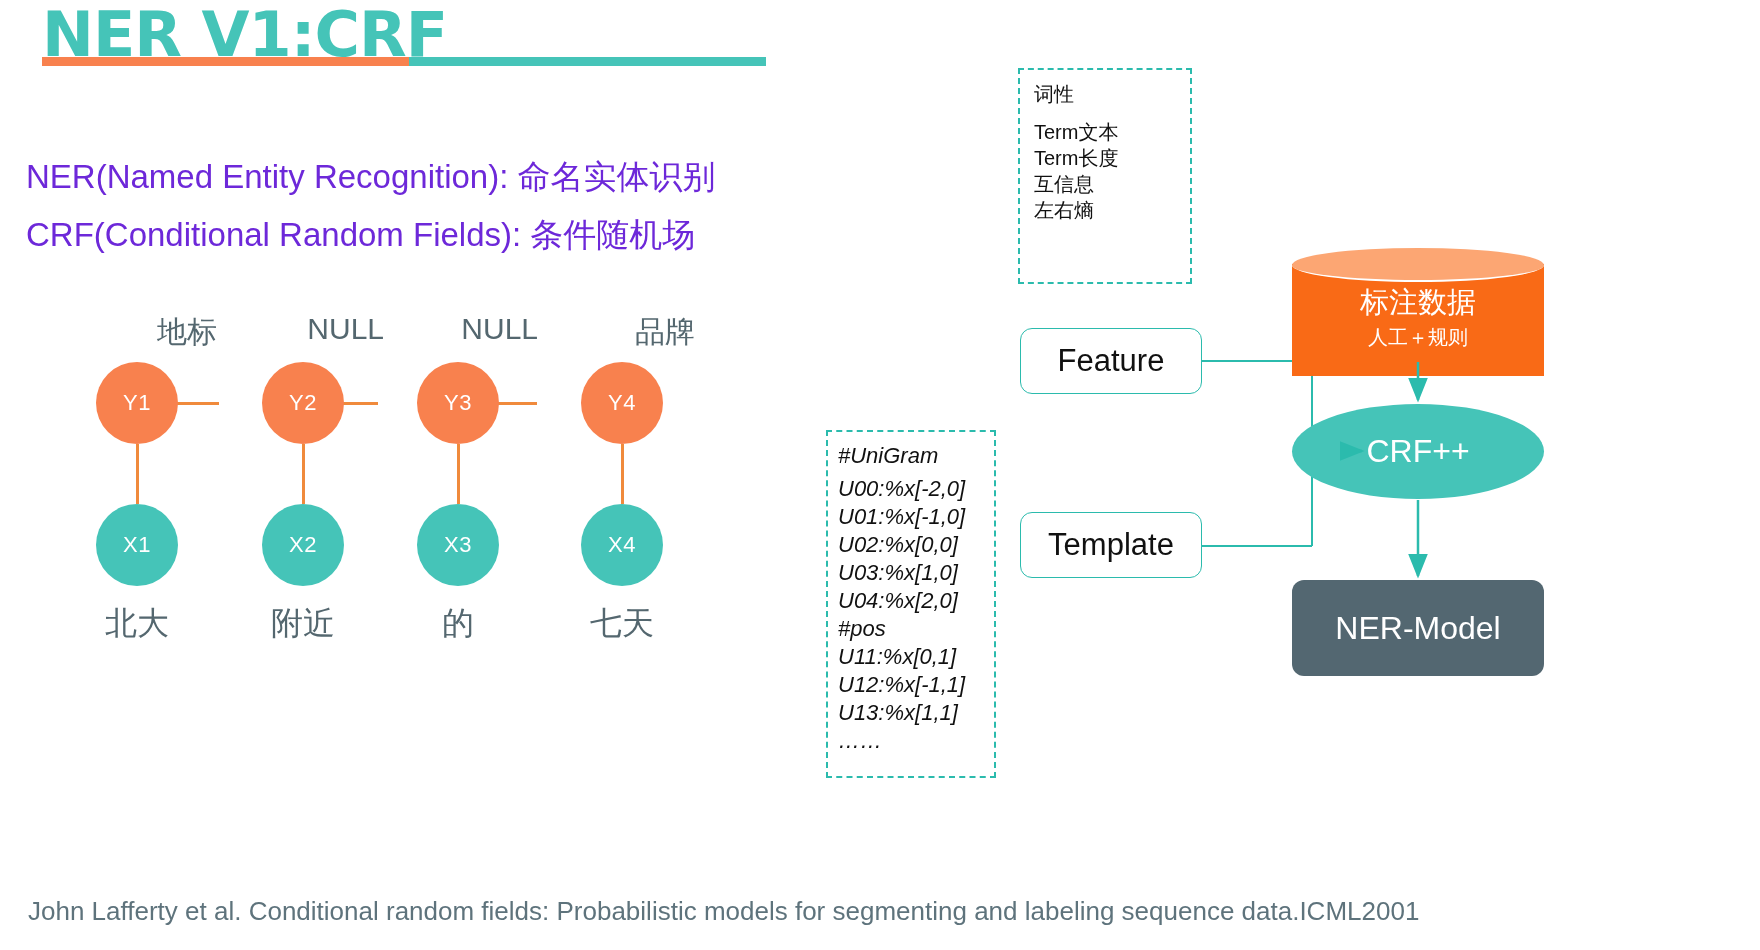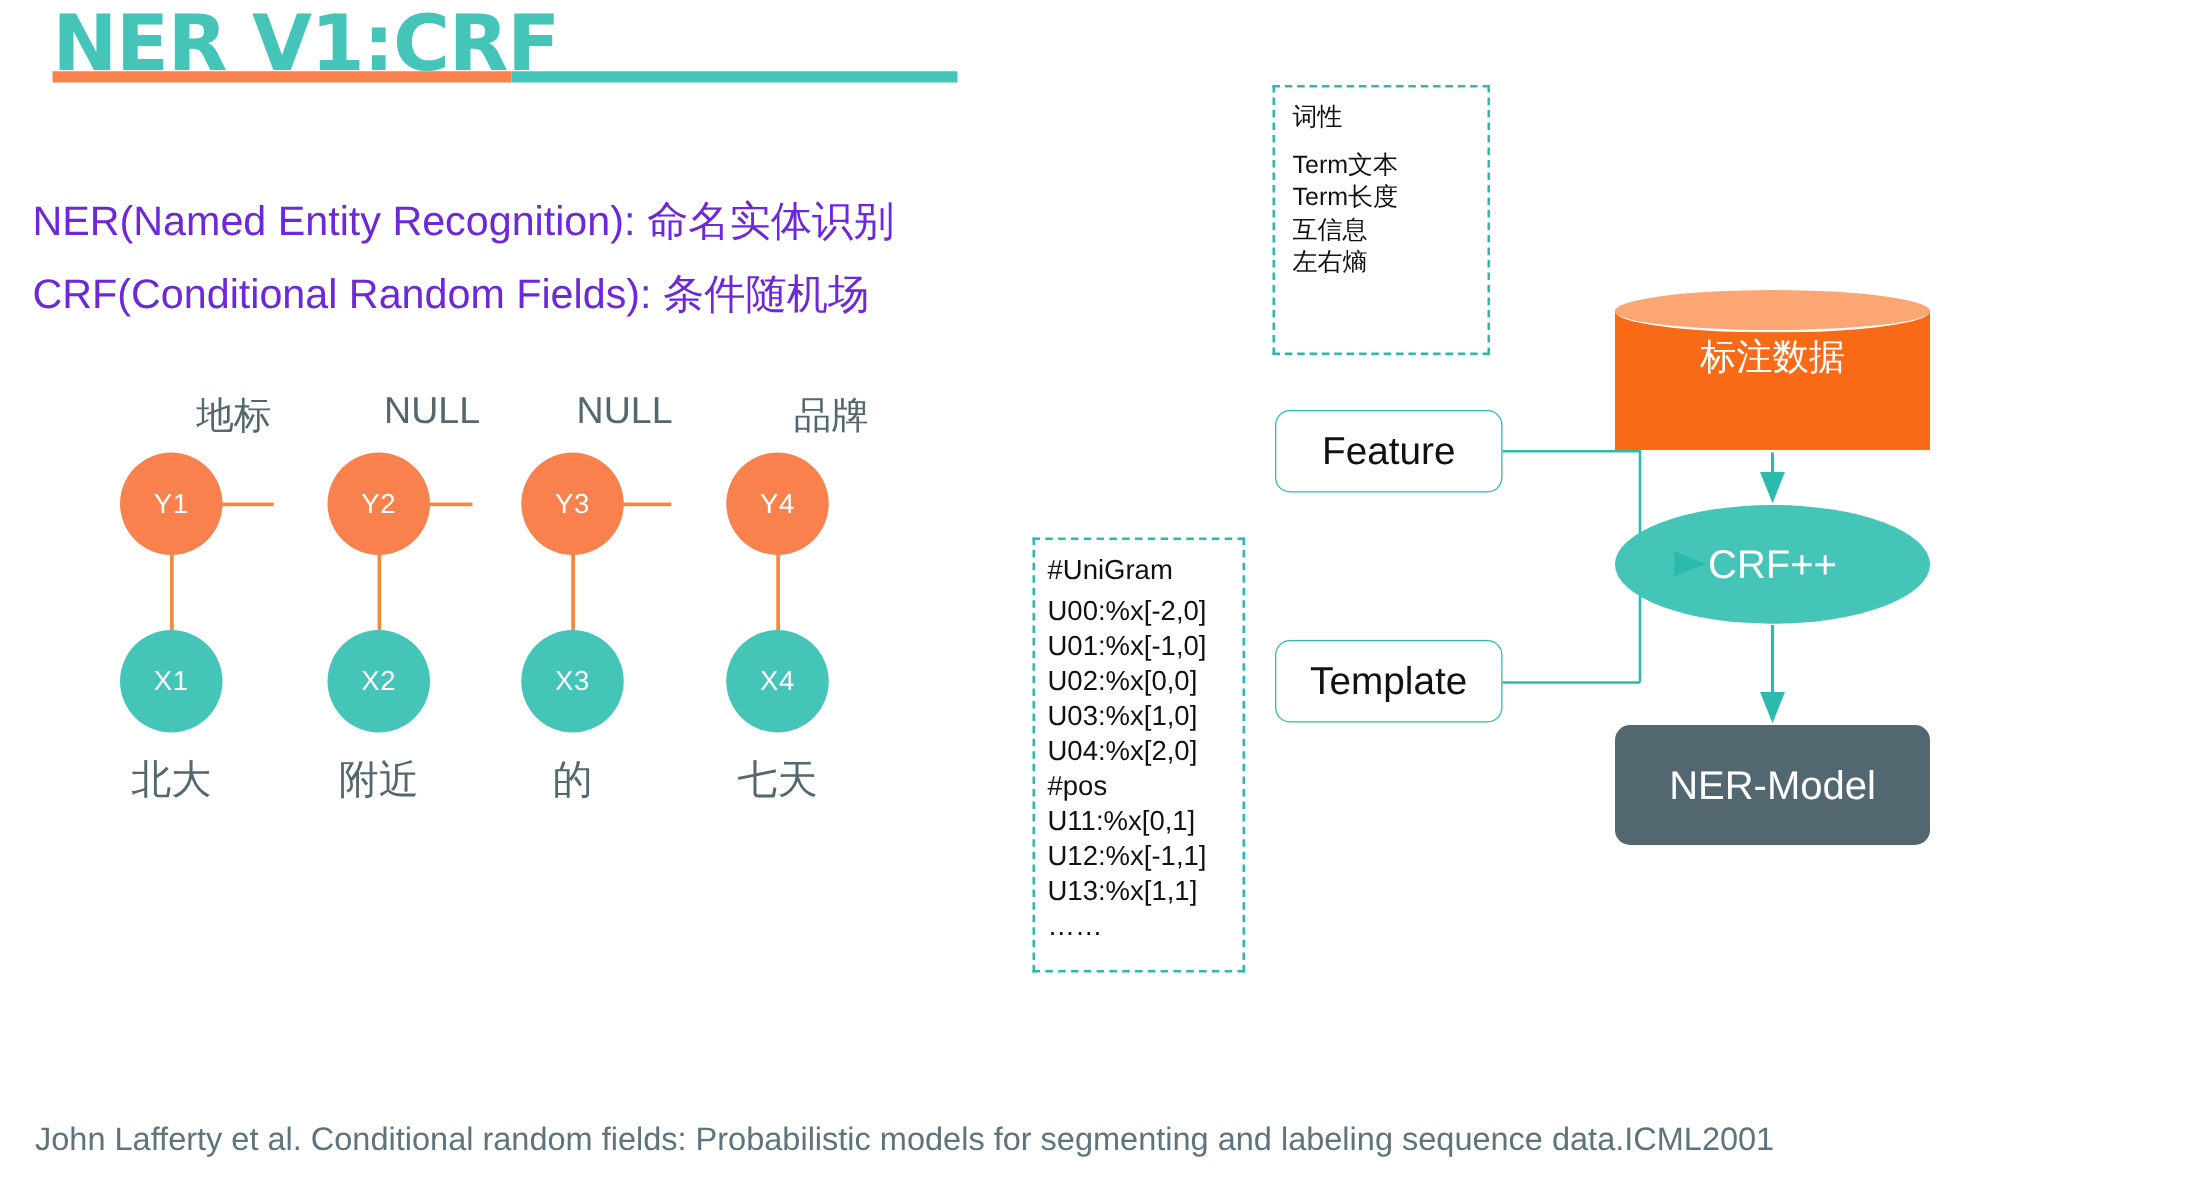--- a/index.html
+++ b/index.html
@@ -84,21 +84,21 @@
   .dashed-box {
     position: absolute;
     border: 2px dashed #2BBBAD;
     background: #ffffff;
   }
   .feat-box { left: 1018px; top: 68px; width: 174px; height: 216px; padding: 14px 0 0 14px; }
   .feat-box .line { font-size: 20px; color: #111; line-height: 1.0; margin-bottom: 6px; white-space: nowrap; font-family: "Liberation Sans", sans-serif; }
   .feat-box .line.first { margin-bottom: 18px; }
 
   .tmpl-box { left: 826px; top: 430px; width: 170px; height: 348px; padding: 10px 0 0 10px; }
-  .tmpl-box .line { font-size: 22px; color: #111; line-height: 28px; white-space: nowrap; }
+  .tmpl-box .line { font-size: 22px; color: #111; line-height: 28px; white-space: nowrap; font-style: italic; }
   .tmpl-box .line.sp { margin-bottom: 5px; }
 
   
   .rbox {
     position: absolute;
     border: 1.6px solid #2BBBAD;
     border-radius: 12px;
     background: #ffffff;
     display: flex; align-items: center; justify-content: center;
     font-size: 31px;
@@ -106,21 +106,21 @@
   }
   .feature-box { left: 1020px; top: 328px; width: 182px; height: 66px; }
   .template-box { left: 1020px; top: 512px; width: 182px; height: 66px; }
 
   
   .conn { position: absolute; background: #2BBBAD; }
   .conn-h { height: 2px; }
   .conn-v { width: 2px; }
 
   
-  .cylinder { position: absolute; left: 1292px; top: 232px; width: 252px; height: 128px; }
+  .cylinder { position: absolute; left: 1292px; top: 248px; width: 252px; height: 128px; }
   .cyl-body {
     position: absolute; left: 0; top: 16px;
     width: 252px; height: 112px;
     background: #F96A16;
   }
   .cyl-top {
     position: absolute; left: 0; top: 0;
     width: 252px; height: 34px;
     border-radius: 50%;
     background: #FCA673;
@@ -238,20 +238,21 @@
   <div class="conn conn-h" style="left:1202px; top:360px; width:110px;"></div>
   <div class="conn conn-h" style="left:1202px; top:545px; width:110px;"></div>
   <div class="conn conn-v" style="left:1311px; top:360px; height:186px;"></div>
   <div class="conn conn-h" style="left:1311px; top:451px; width:44px;"></div>
 
   <div class="cylinder">
     <div class="cyl-body"></div>
     <div class="cyl-top"></div>
     <div class="cyl-text">
       <div class="cyl-main">标注数据</div>
+      <div class="cyl-sub">人工＋规则</div>
     </div>
   </div>
 
   <div class="ellipse">CRF++</div>
 
   <div class="model-box">NER-Model</div>
 
   <svg class="arrow-svg">
     <defs>
       <marker id="ah" markerWidth="10" markerHeight="8" refX="9" refY="4" orient="auto">

